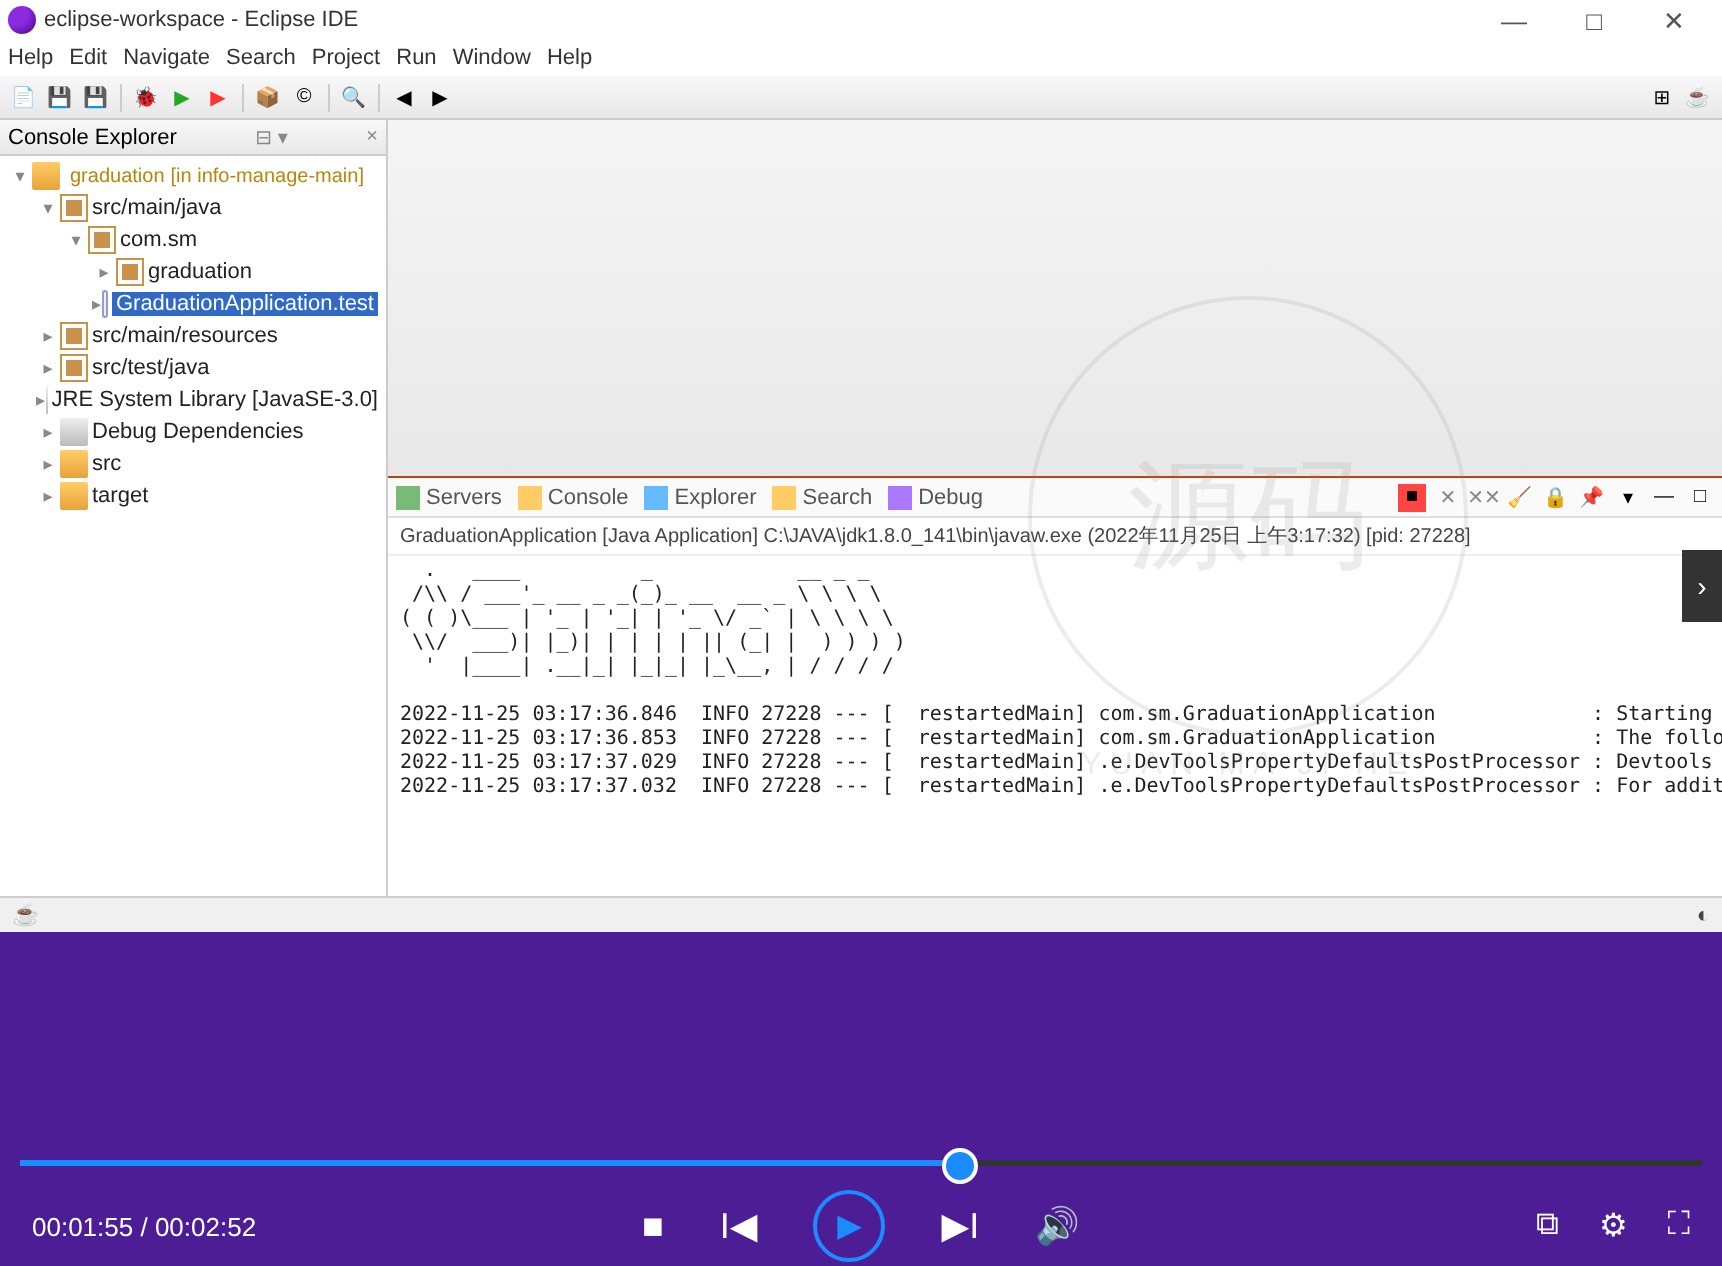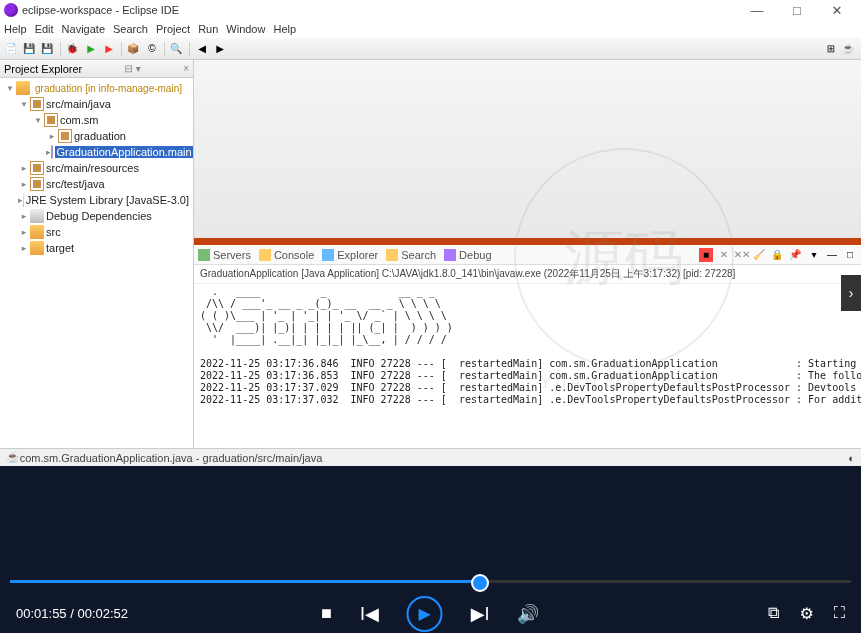--- a/index.html
+++ b/index.html
@@ -27,37 +27,37 @@
 .ic-java { background: #eef; border:1px solid #99c; border-radius:2px; }
 .ic-jar { background: linear-gradient(#eee,#bbb); border-radius:1px; }
 .ic-xml { background: #fee; border:1px solid #c99; }
 .tree-item.sel .lbl { background: #316ac5; color: #fff; padding: 0 2px; }
 .tree-item .lbl { color: #222; }
 .tree-item .ws { color: #b8860b; font-size: 10px; margin-left: 3px; }
 .lib { color: #666; }
 .right-area { flex: 1; display: flex; flex-direction: column; min-width: 0; }
 .editor-blank { flex: 1; background: linear-gradient(#f5f5f5,#e8e8e8); position: relative; }
 .right-btn { position: absolute; right: 0; top: 215px; width: 20px; height: 36px; background: #333; color: #fff; display:flex; align-items:center; justify-content:center; font-size:14px; }
-.console-wrap { height: 210px; background: #fff; border-top: 7px solid #c2410c; display: flex; flex-direction: column; }
+.console-wrap { height: 210px; background: #fff; border-top: 1px solid #c2410c; display: flex; flex-direction: column; }
 .console-tabs { height: 20px; display: flex; align-items: center; padding: 0 4px; font-size: 11px; gap: 8px; border-bottom: 1px solid #ddd; background:#fafafa; }
 .console-tabs .tab { display: flex; align-items:center; gap: 3px; color:#555; }
 .console-tabs .tab-icon { width:12px; height:12px; }
 .console-tabs .actions { margin-left:auto; display:flex; gap:4px; }
 .console-tabs .actions span { width:14px; height:14px; font-size:10px; display:flex; align-items:center; justify-content:center; }
 .act-red { background:#f44; }
 .console-sub { font-size: 10px; color: #444; padding: 2px 6px; border-bottom: 1px solid #eee; white-space:nowrap; overflow:hidden; }
 .console-out { flex:1; overflow:hidden; font-family: Consolas, monospace; font-size: 10px; line-height: 12px; padding: 2px 6px; white-space: pre; color: #222; }
 .statusbar { height: 18px; background: #f0f0f0; border-top: 1px solid #ccc; display: flex; align-items: center; padding: 0 6px; font-size: 11px; color: #444; }
 .statusbar-right { margin-left: auto; display:flex; gap:6px; align-items:center; }
 .taskbar { height: 20px; background: #111; display: flex; align-items: center; padding: 0 4px; gap: 8px; }
 .taskbar .tb-ic { width: 16px; height: 16px; display:flex; align-items:center; justify-content:center; font-size:11px; color:#ccc; }
 .tb-win { color:#fff; }
 .tb-circle { border:1px solid #ccc; border-radius:50%; width:14px; height:14px; }
 .taskbar-right { margin-left:auto; display:flex; align-items:center; gap:8px; color:#ccc; font-size:10px; }
-.player { position:absolute; top:466px; left:0; right:0; bottom:0; background:#0f172a; }
+.player { position:absolute; top:466px; left:0; right:0; bottom:0; background:#4c1d95; }
 .progress { position:absolute; bottom:50px; left:10px; right:10px; height:3px; background:#333; }
 .progress-fill { height:100%; background:#1a8cff; width:56%; position:relative; }
 .progress-fill::after { content:""; position:absolute; right:-8px; top:-6px; width:14px; height:14px; background:#1a8cff; border-radius:50%; border:2px solid #fff; }
 .controls { position:absolute; bottom:10px; left:0; right:0; display:flex; align-items:center; padding:0 16px; }
 .time { color:#fff; font-size:13px; }
 .center-ctrls { position:absolute; left:50%; transform:translateX(-50%); display:flex; align-items:center; gap:28px; }
 .ctrl-btn { color:#fff; font-size:18px; }
 .play-btn { width:36px; height:36px; border:2px solid #1a8cff; border-radius:50%; display:flex; align-items:center; justify-content:center; color:#1a8cff; font-size:16px; }
 .right-ctrls { margin-left:auto; display:flex; gap:20px; }
 .right-ctrls .ctrl-btn { font-size:16px; }
@@ -110,21 +110,21 @@
     <span class="tb-btn">▶</span>
     <div style="margin-left:auto;display:flex;gap:2px">
       <span class="tb-btn">⊞</span>
       <span class="tb-btn">☕</span>
     </div>
   </div>
 
   <div class="main-area">
     <div class="left-panel">
       <div class="panel-hdr">
-        <span>Project Explorer</span>
+        <span>Console Explorer</span>
         <span class="panel-hdr-close">⊟ ▾</span>
         <span class="panel-hdr-close">×</span>
       </div>
       <div class="tree" id="tree">
           <div class="tree-item" style="padding-left: 4px;">
             <span class="tw">▾</span>
             <span class="ic ic-folder"></span>
             <span class="lbl ws">graduation</span>
             <span class="ws">[in info-manage-main]</span>
           </div>
@@ -139,21 +139,21 @@
             <span class="lbl ">com.sm</span>
           </div>
           <div class="tree-item" style="padding-left: 46px;">
             <span class="tw">▸</span>
             <span class="ic ic-pkg"></span>
             <span class="lbl ">graduation</span>
           </div>
           <div class="tree-item sel" style="padding-left: 46px;">
             <span class="tw">▸</span>
             <span class="ic ic-java"></span>
-            <span class="lbl ">GraduationApplication.main</span>
+            <span class="lbl ">GraduationApplication.test</span>
           </div>
           <div class="tree-item" style="padding-left: 18px;">
             <span class="tw">▸</span>
             <span class="ic ic-pkg"></span>
             <span class="lbl ">src/main/resources</span>
           </div>
           <div class="tree-item" style="padding-left: 18px;">
             <span class="tw">▸</span>
             <span class="ic ic-pkg"></span>
             <span class="lbl ">src/test/java</span>
@@ -233,21 +233,20 @@
 2022-11-25 03:17:36.846  INFO 27228 --- [  restartedMain] com.sm.GraduationApplication             : Starting GraduationApplicatio
 2022-11-25 03:17:36.853  INFO 27228 --- [  restartedMain] com.sm.GraduationApplication             : The following profiles are ac
 2022-11-25 03:17:37.029  INFO 27228 --- [  restartedMain] .e.DevToolsPropertyDefaultsPostProcessor : Devtools property defaults ac
 2022-11-25 03:17:37.032  INFO 27228 --- [  restartedMain] .e.DevToolsPropertyDefaultsPostProcessor : For additional web related lo</div>
       </div>
     </div>
   </div>
 
   <div class="statusbar">
     <span>☕ </span>
-    <span>com.sm.GraduationApplication.java - graduation/src/main/java</span>
     <div class="statusbar-right">
       <span>◐</span>
     </div>
   </div>
 
 </div>
 
 <div class="taskbar">
   <span class="tb-ic tb-win">⊞</span>
   <span class="tb-ic">🔍</span>

